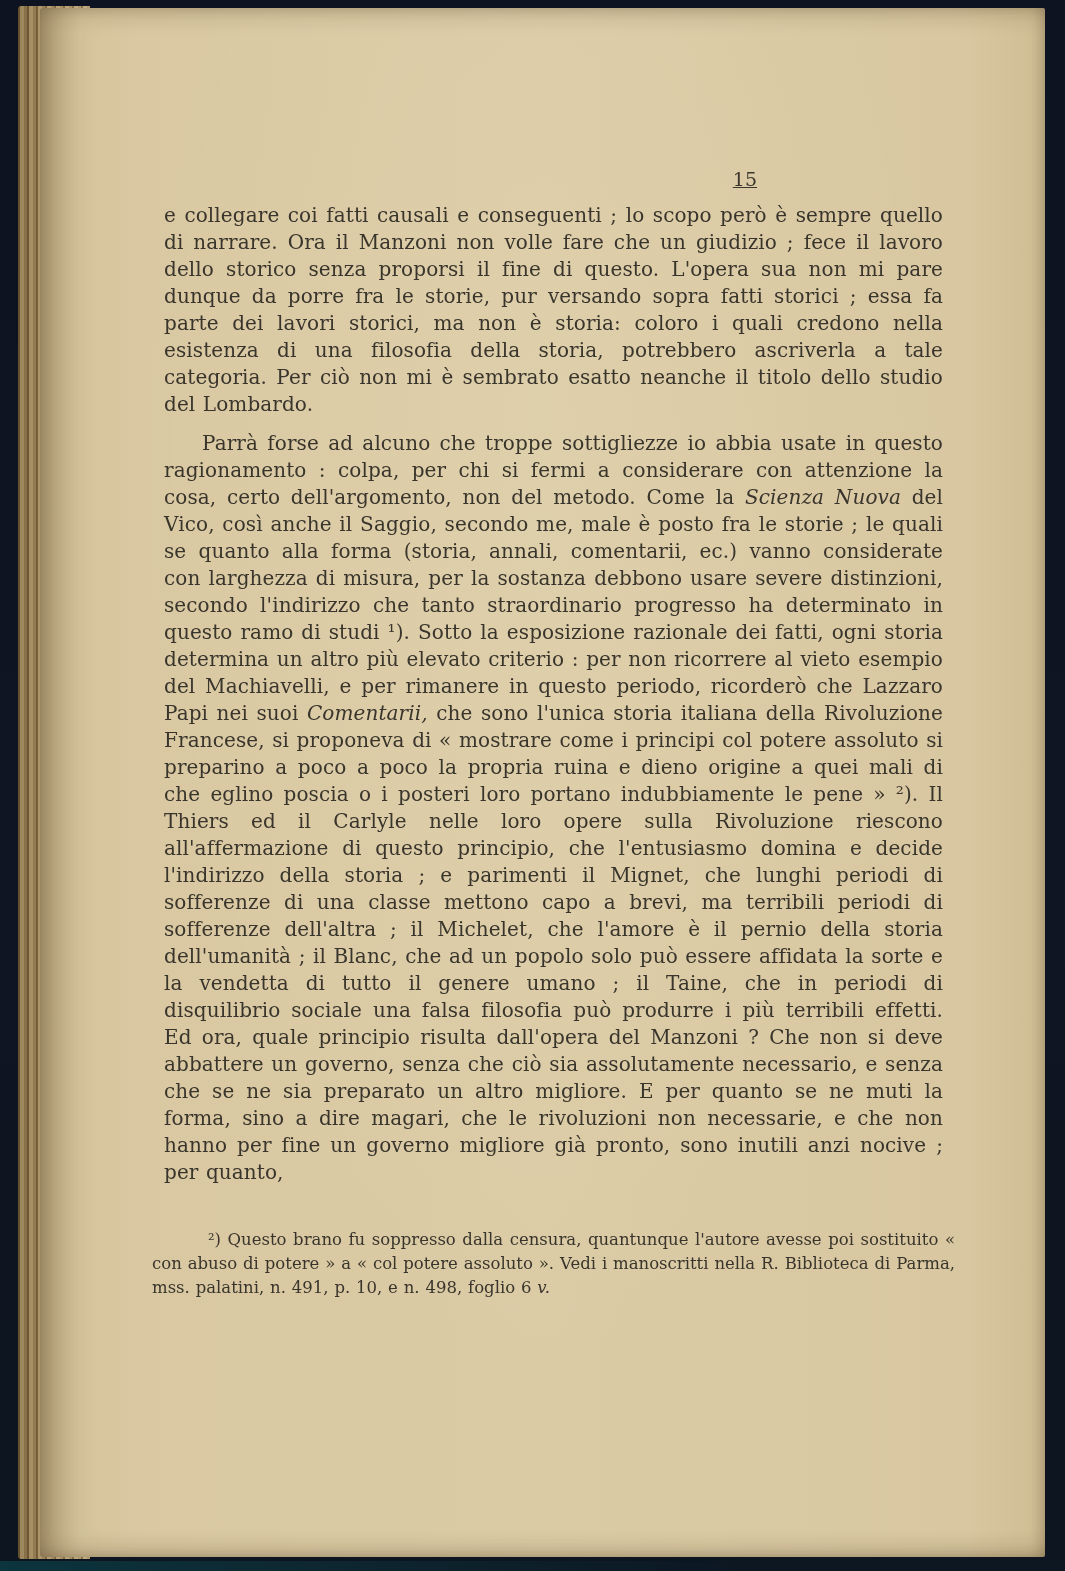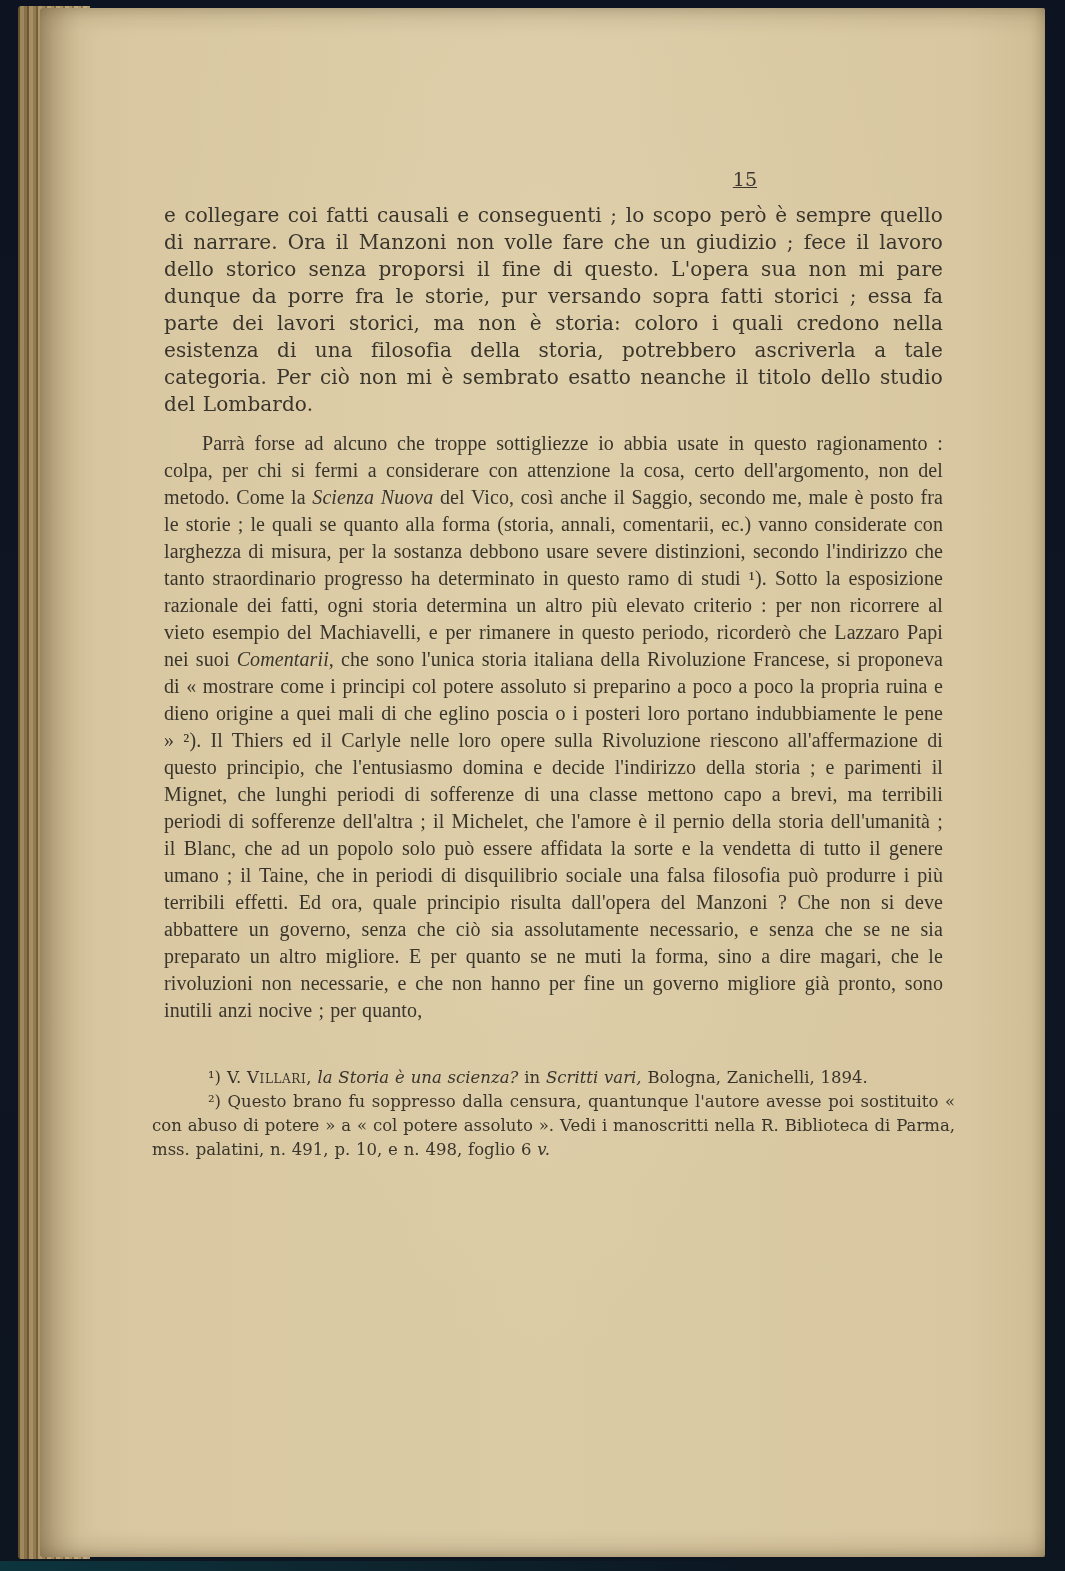--- a/index.html
+++ b/index.html
@@ -56,21 +56,21 @@
     text-decoration:underline;
   }
   .text-block p.para{
     margin:12px;
     font-size:20px;
     line-height:27px;
     text-align:justify;
     letter-spacing:.1px;
     word-spacing:1px;
   }
-  .text-block p.para.indent{ text-indent:38px;font-family:Liberation Serif, serif; }
+  .text-block p.para.indent{ text-indent:38px; }
   .italic{ font-style:italic; }
   .smallcaps{ font-variant:small-caps; letter-spacing:.6px; }
   .normal{}
   .footnotes{
     margin-top:42px;
   }
   .footnotes p.fnote{
     margin:0;
     font-size:16.5px;
     line-height:24px;
@@ -87,18 +87,17 @@
 <div class="page">
   <div class="page-inner">
     <div class="page-number-row">
       <span>15</span>
     </div>
     <div class="text-block">
         <p class="para"><span class="normal">e collegare coi fatti causali e conseguenti ; lo scopo però è sempre quello di narrare. Ora il Manzoni non volle fare che un giudizio ; fece il lavoro dello storico senza proporsi il fine di questo. L'opera sua non mi pare dunque da porre fra le storie, pur versando sopra fatti storici ; essa fa parte dei lavori storici, ma non è storia: coloro i quali credono nella esistenza di una filosofia della storia, potrebbero ascriverla a tale categoria. Per ciò non mi è sembrato esatto neanche il titolo dello studio del Lombardo.</span></p>
         <p class="para indent"><span class="normal">Parrà forse ad alcuno che troppe sottigliezze io abbia usate in questo ragionamento : colpa, per chi si fermi a considerare con attenzione la cosa, certo dell'argomento, non del metodo. Come la </span><span class="italic">Scienza Nuova</span><span class="normal"> del Vico, così anche il Saggio, secondo me, male è posto fra le storie ; le quali se quanto alla forma (storia, annali, comentarii, ec.) vanno considerate con larghezza di misura, per la sostanza debbono usare severe distinzioni, secondo l'indirizzo che tanto straordinario progresso ha determinato in questo ramo di studi ¹). Sotto la esposizione razionale dei fatti, ogni storia determina un altro più elevato criterio : per non ricorrere al vieto esempio del Machiavelli, e per rimanere in questo periodo, ricorderò che Lazzaro Papi nei suoi </span><span class="italic">Comentarii,</span><span class="normal"> che sono l'unica storia italiana della Rivoluzione Francese, si proponeva di « mostrare come i principi col potere assoluto si preparino a poco a poco la propria ruina e dieno origine a quei mali di che eglino poscia o i posteri loro portano indubbiamente le pene » ²). Il Thiers ed il Carlyle nelle loro opere sulla Rivoluzione riescono all'affermazione di questo principio, che l'entusiasmo domina e decide l'indirizzo della storia ; e parimenti il Mignet, che lunghi periodi di sofferenze di una classe mettono capo a brevi, ma terribili periodi di sofferenze dell'altra ; il Michelet, che l'amore è il pernio della storia dell'umanità ; il Blanc, che ad un popolo solo può essere affidata la sorte e la vendetta di tutto il genere umano ; il Taine, che in periodi di disquilibrio sociale una falsa filosofia può produrre i più terribili effetti. Ed ora, quale principio risulta dall'opera del Manzoni ? Che non si deve abbattere un governo, senza che ciò sia assolutamente necessario, e senza che se ne sia preparato un altro migliore. E per quanto se ne muti la forma, sino a dire magari, che le rivoluzioni non necessarie, e che non hanno per fine un governo migliore già pronto, sono inutili anzi nocive ; per quanto,</span></p>
       </div>
     <div class="footnotes">
-        <p class="fnote"><span class="normal">¹) V. </span><span class="smallcaps">Villari</span><span class="normal">, </span><span class="italic">la Storia è una scienza?</span><span class="normal"> in </span><span class="italic">Scritti vari,</span><span class="normal"> Bologna, Zanichelli, 1894.</span></p>
         <p class="fnote"><span class="normal">²) Questo brano fu soppresso dalla censura, quantunque l'autore avesse poi sostituito « con abuso di potere » a « col potere assoluto ». Vedi i manoscritti nella R. Biblioteca di Parma, mss. palatini, n. 491, p. 10, e n. 498, foglio 6 </span><span class="italic">v.</span></p>
       </div>
   </div>
 </div>
 <div class="bottom-strip"></div>
 
 </body></html>

